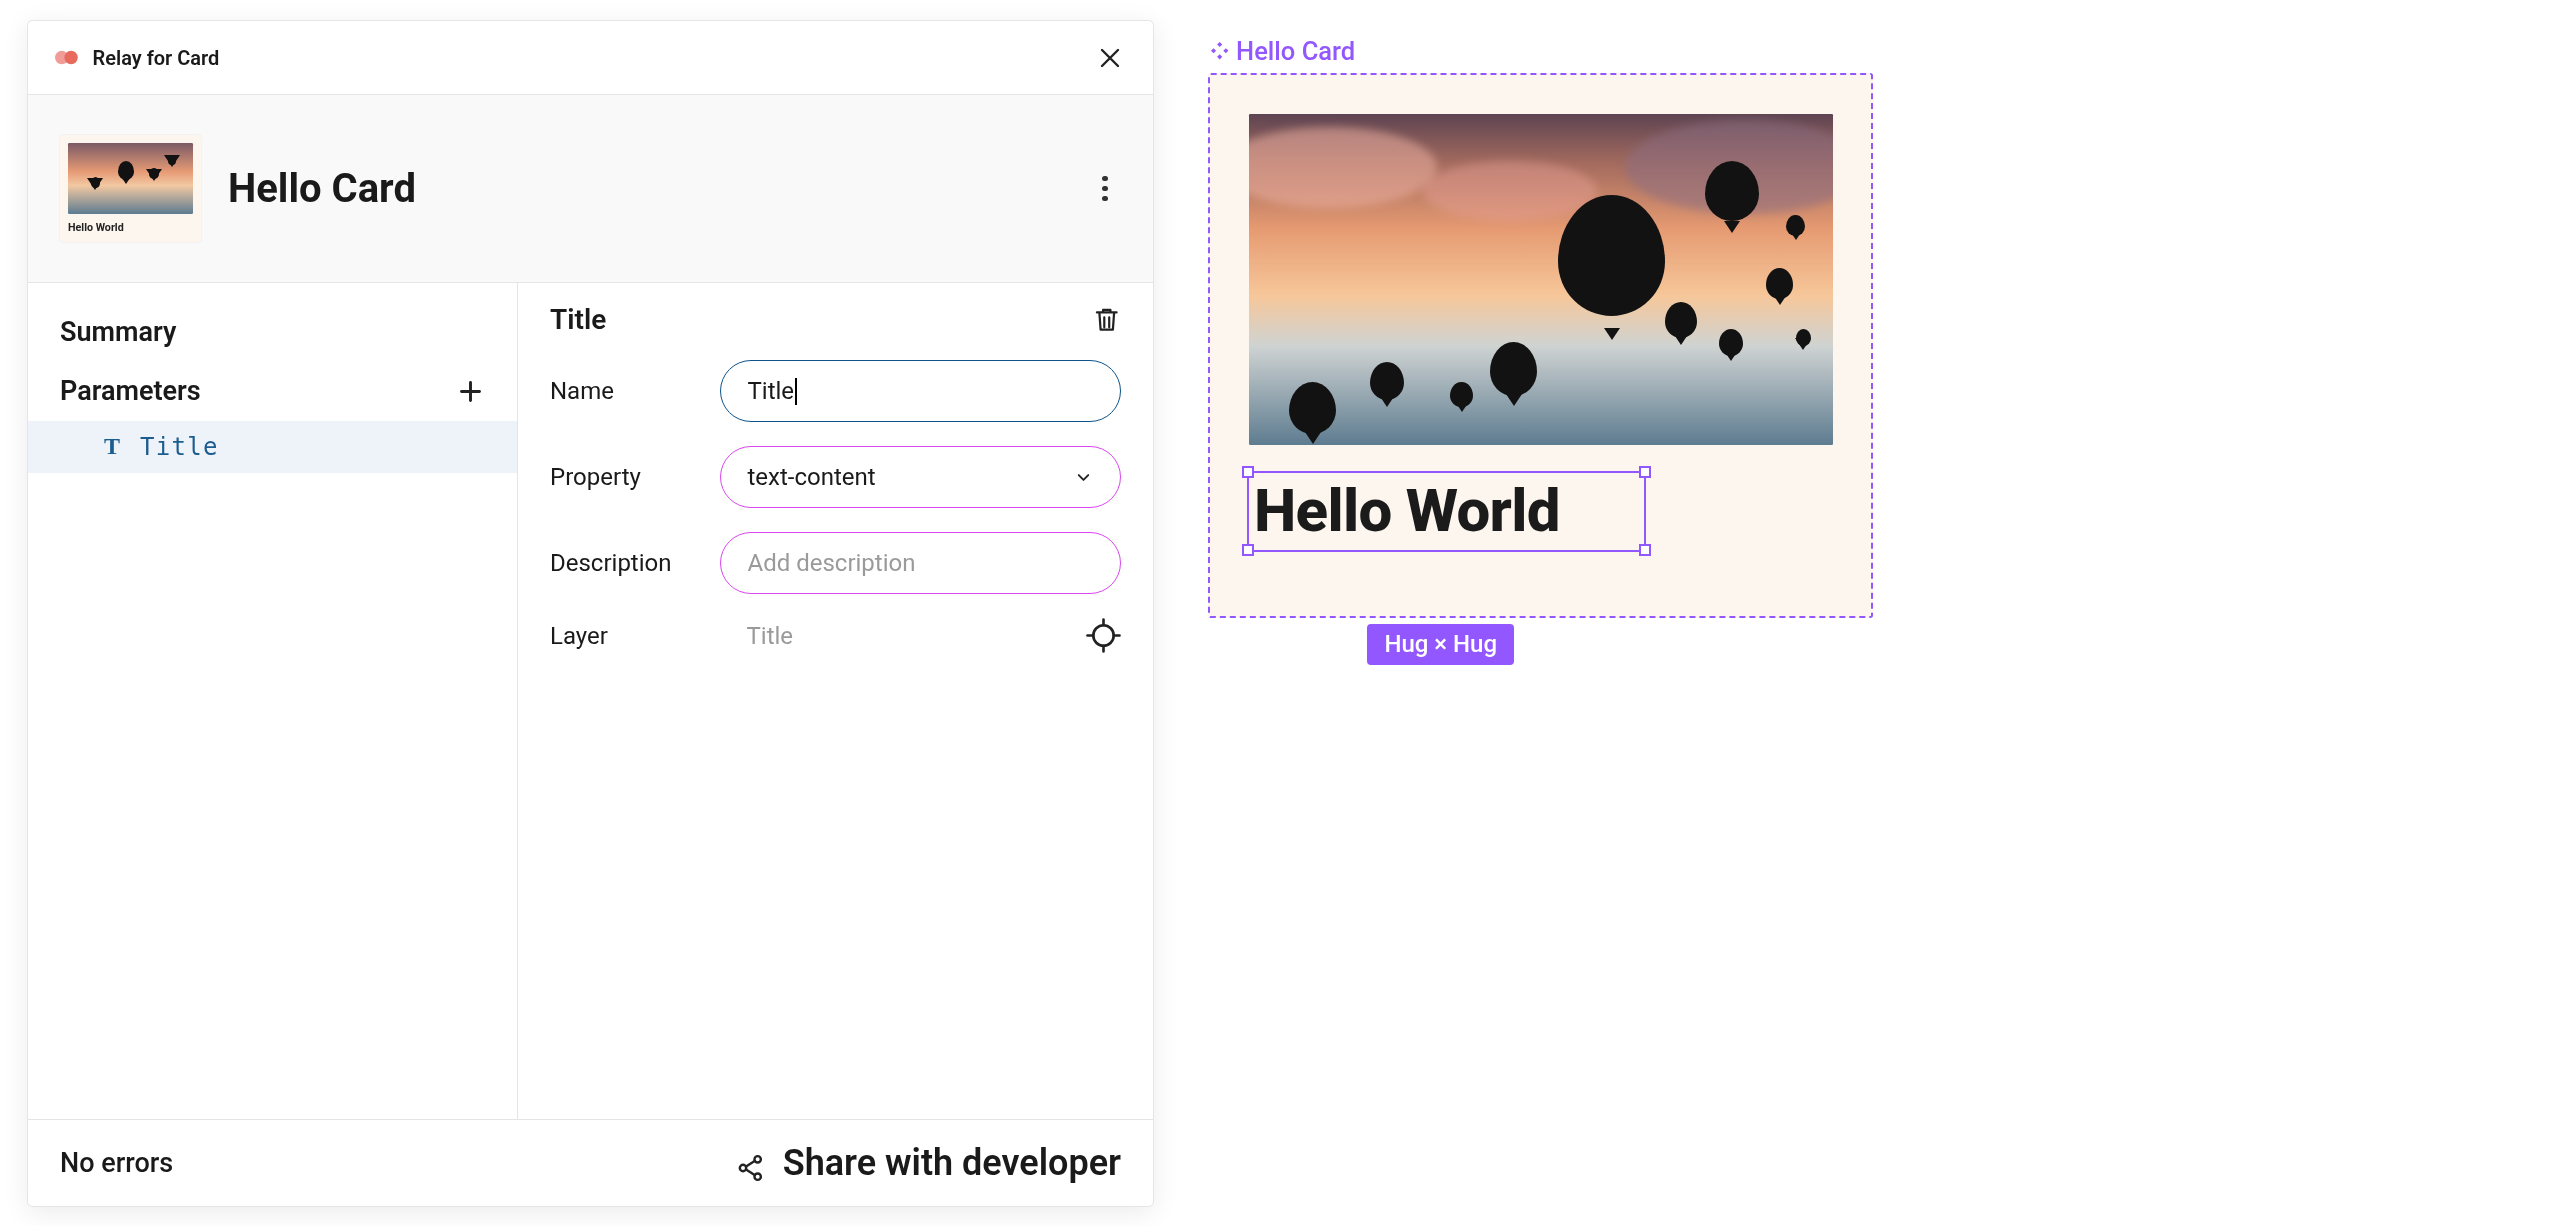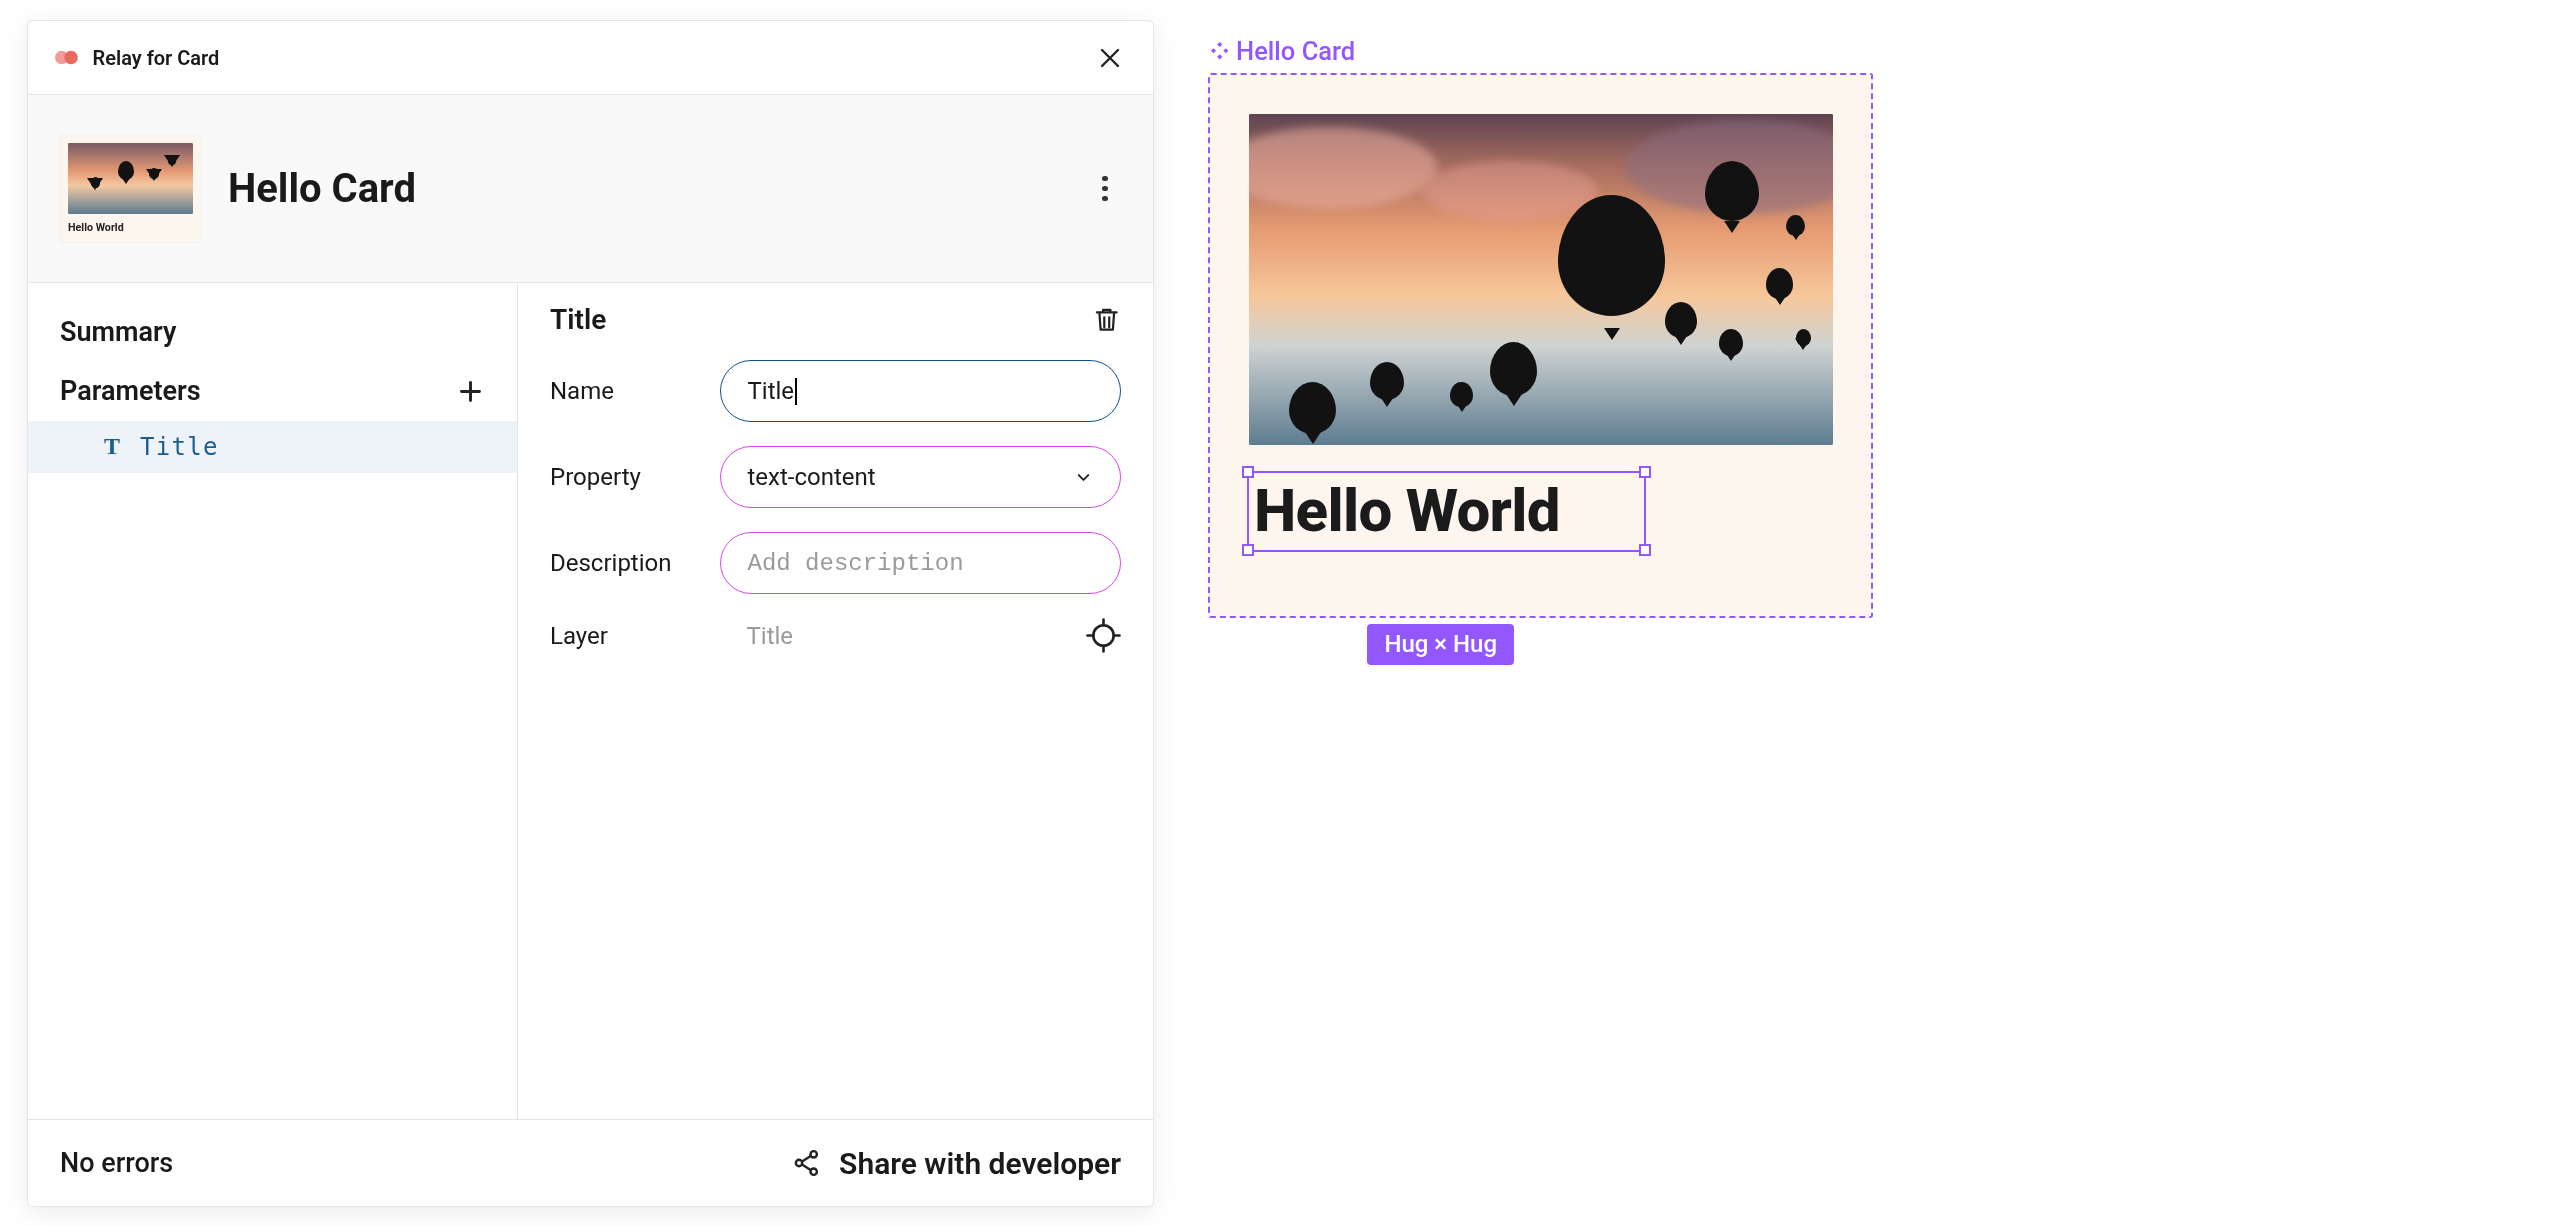--- a/index.html
+++ b/index.html
@@ -219,21 +219,21 @@
   .field-input.focused {
     border: 1.3px solid var(--accent-outline);
   }
   .field-select {
     justify-content: space-between;
     cursor:pointer;
   }
   .chev {
     width:19px;height:19px;
   }
-  .field-desc { color: var(--text-light); font-family: Liberation Mono, monospace; }
+  .field-desc { color: var(--text-light); }
   .layer-value {
     flex:1;
     font-size:24px;
     color: var(--text-light);
     padding-left: 27px;
   }
   .target-icon {
     width:35px;height:35px;
     cursor:pointer;
     color:#222;
@@ -249,23 +249,23 @@
     gap: 40px;
   }
   .footer-status {
     font-size: 27px;
     font-weight: 500;
     color: var(--text);
   }
   .footer-spacer { flex:1; }
   .share-btn {
     display:flex;
-    align-items:center;
+    align-items:flex-end;
     gap:16px;
-    font-size:30px;
+    font-size:36px;
     font-weight:600;
     cursor:pointer;
   }
   .share-icon { width:32px;height:32px; }
 
   
   .canvas-area {
     position:absolute;
     left: 1208px;
     top: 36px;

